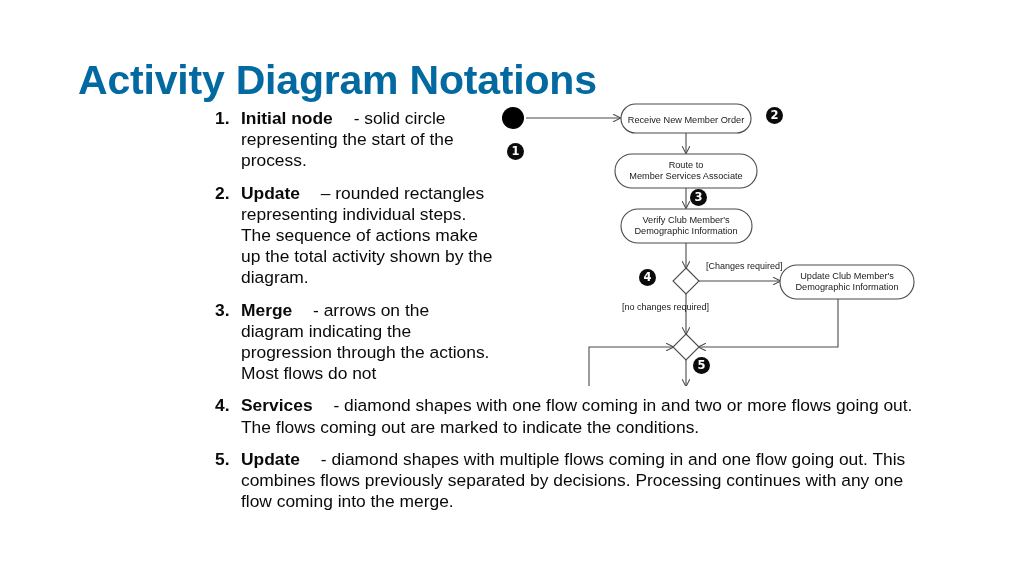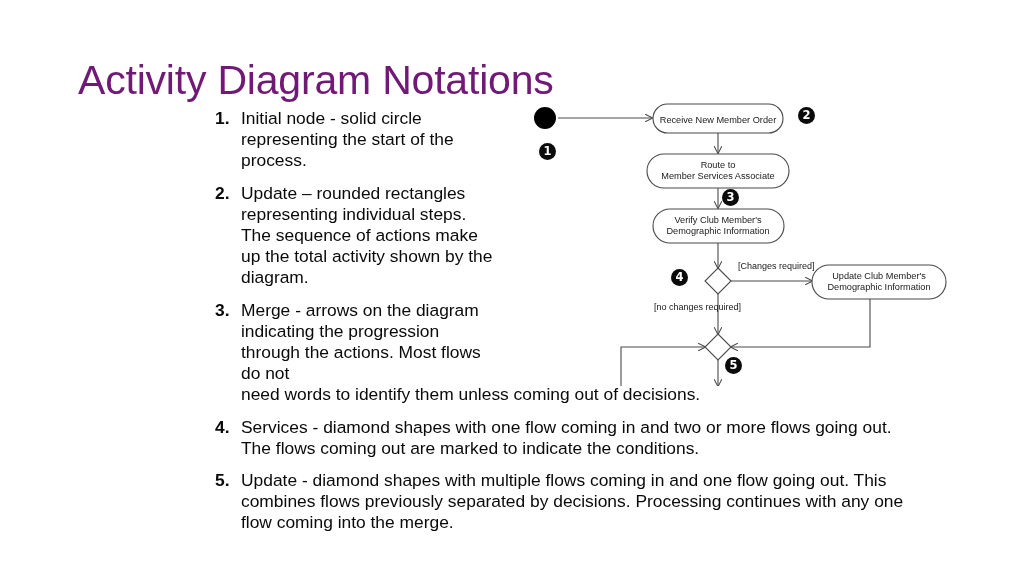--- a/index.html
+++ b/index.html
@@ -17,23 +17,23 @@
     -webkit-font-smoothing: antialiased;
   }
 
   
   #slide-title {
     position: absolute;
     left: 78px;
     top: 57px;
     font-size: 41px;
     line-height: 46px;
-    font-weight: 400;
+    font-weight: 700;
     letter-spacing: -0.2px;
-    color: #701a75;
+    color: #0369a1;
     white-space: nowrap;
   }
 
   
   #notation-list {
     position: absolute;
     left: 215px;
     top: 108px;
     width: 700px;
   }
@@ -45,35 +45,35 @@
     line-height: 21.2px;
     color: #0a0a0a;
   }
   .note-num {
     position: absolute;
     left: 0;
     top: 0;
     font-weight: bold;
     font-size: 17.4px;
   }
-  .note-term { font-weight: normal; }
-  .note-body { font-weight: normal; }
+  .note-term { font-weight: bold; }
+  .note-body { font-weight: normal; margin-left: 16px; }
   
   .note-item.narrow  { width: 255px; }
   .note-item.narrow3 { width: 255px; }
   .note-item.wide    { width: 680px; }
   .note-item.narrow3 .overflow-line {
     width: 680px;
     white-space: nowrap;
   }
 
   
   #activity-diagram {
     position: absolute;
-    left: 520px;
+    left: 488px;
     top: 96px;
     width: 430px;
     height: 290px;
   }
   #activity-diagram svg { display: block; }
 
   .badge {
     position: absolute;
     width: 17px;
     height: 17px;
@@ -105,21 +105,20 @@
   </div>
 
   <div class="note-item narrow">
     <span class="note-num">2.</span>
     <span class="note-term">Update</span><span class="note-body"> – rounded rectangles representing individual steps. The sequence of actions make up the total activity shown by the diagram.</span>
   </div>
 
   <div class="note-item narrow3">
     <span class="note-num">3.</span>
     <span class="note-term">Merge</span><span class="note-body"> - arrows on the diagram indicating the progression through the actions. Most flows do not</span>
-    <div class="overflow-line">need words to identify them unless coming out of decisions.</div>
   </div>
 
   <div class="note-item wide">
     <span class="note-num">4.</span>
     <span class="note-term">Services</span><span class="note-body"> - diamond shapes with one flow coming in and two or more flows going out. The flows coming out are marked to indicate the conditions.</span>
   </div>
 
   <div class="note-item wide">
     <span class="note-num">5.</span>
     <span class="note-term">Update</span><span class="note-body"> - diamond shapes with multiple flows coming in and one flow going out. This combines flows previously separated by decisions. Processing continues with any one flow coming into the merge.</span>

